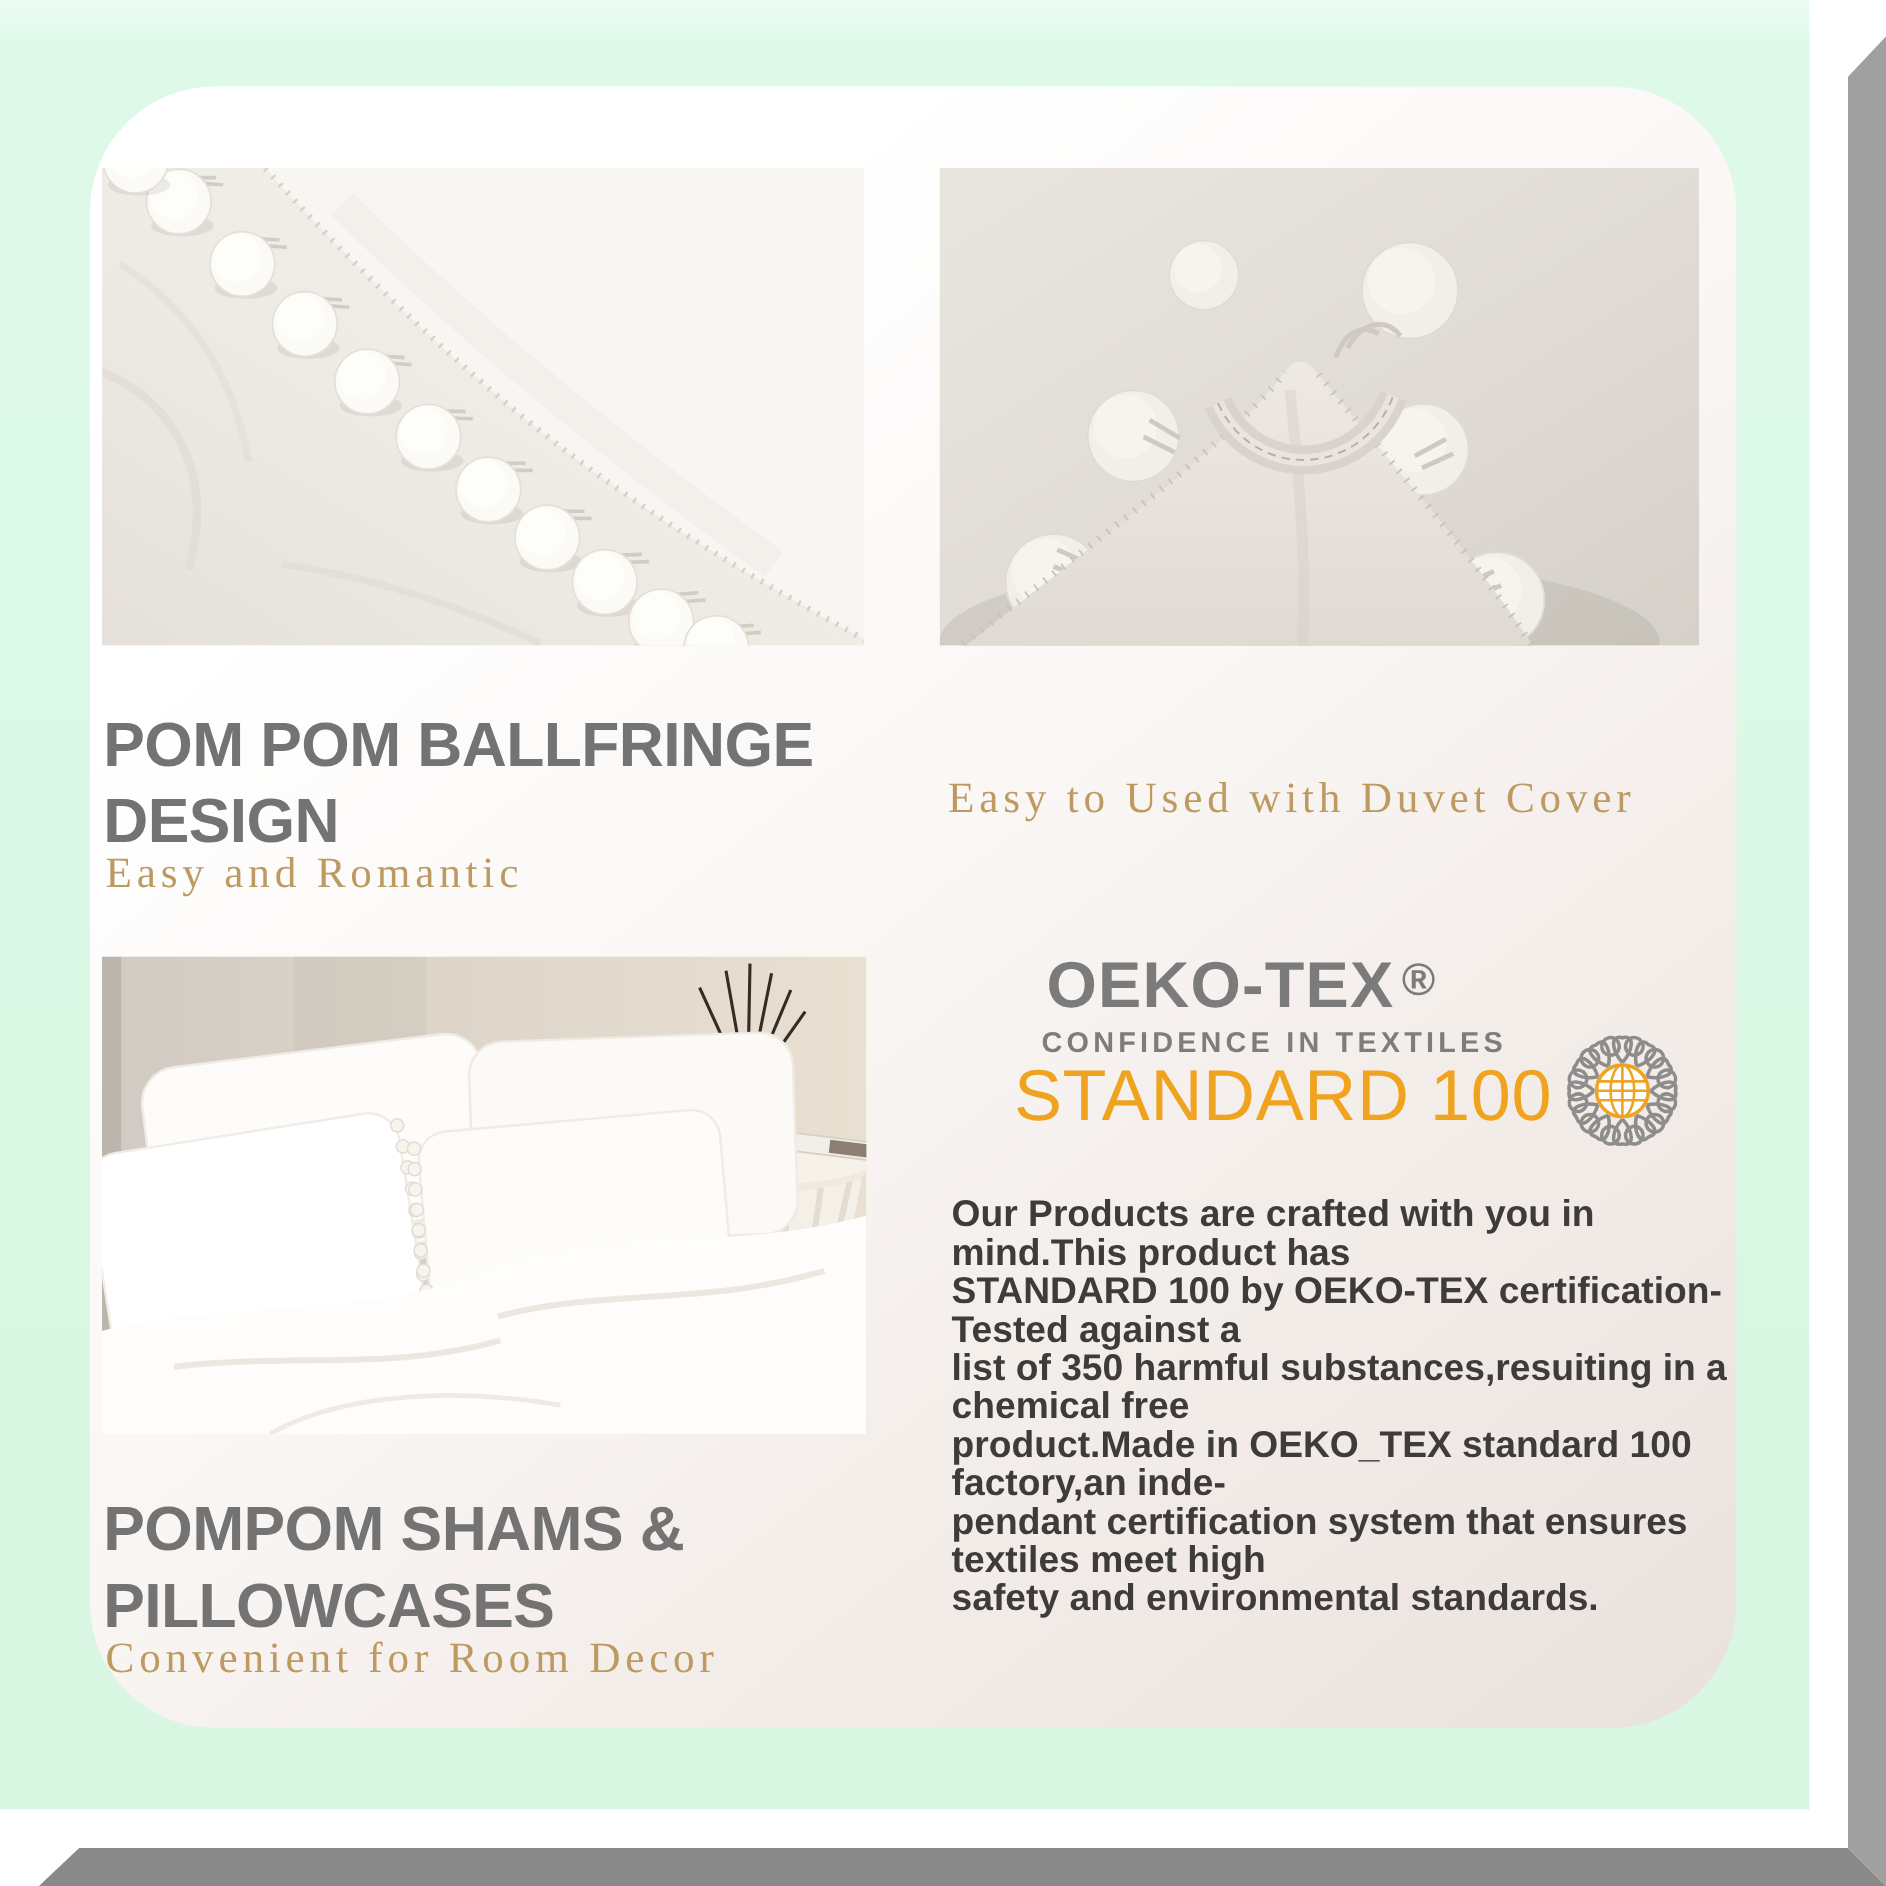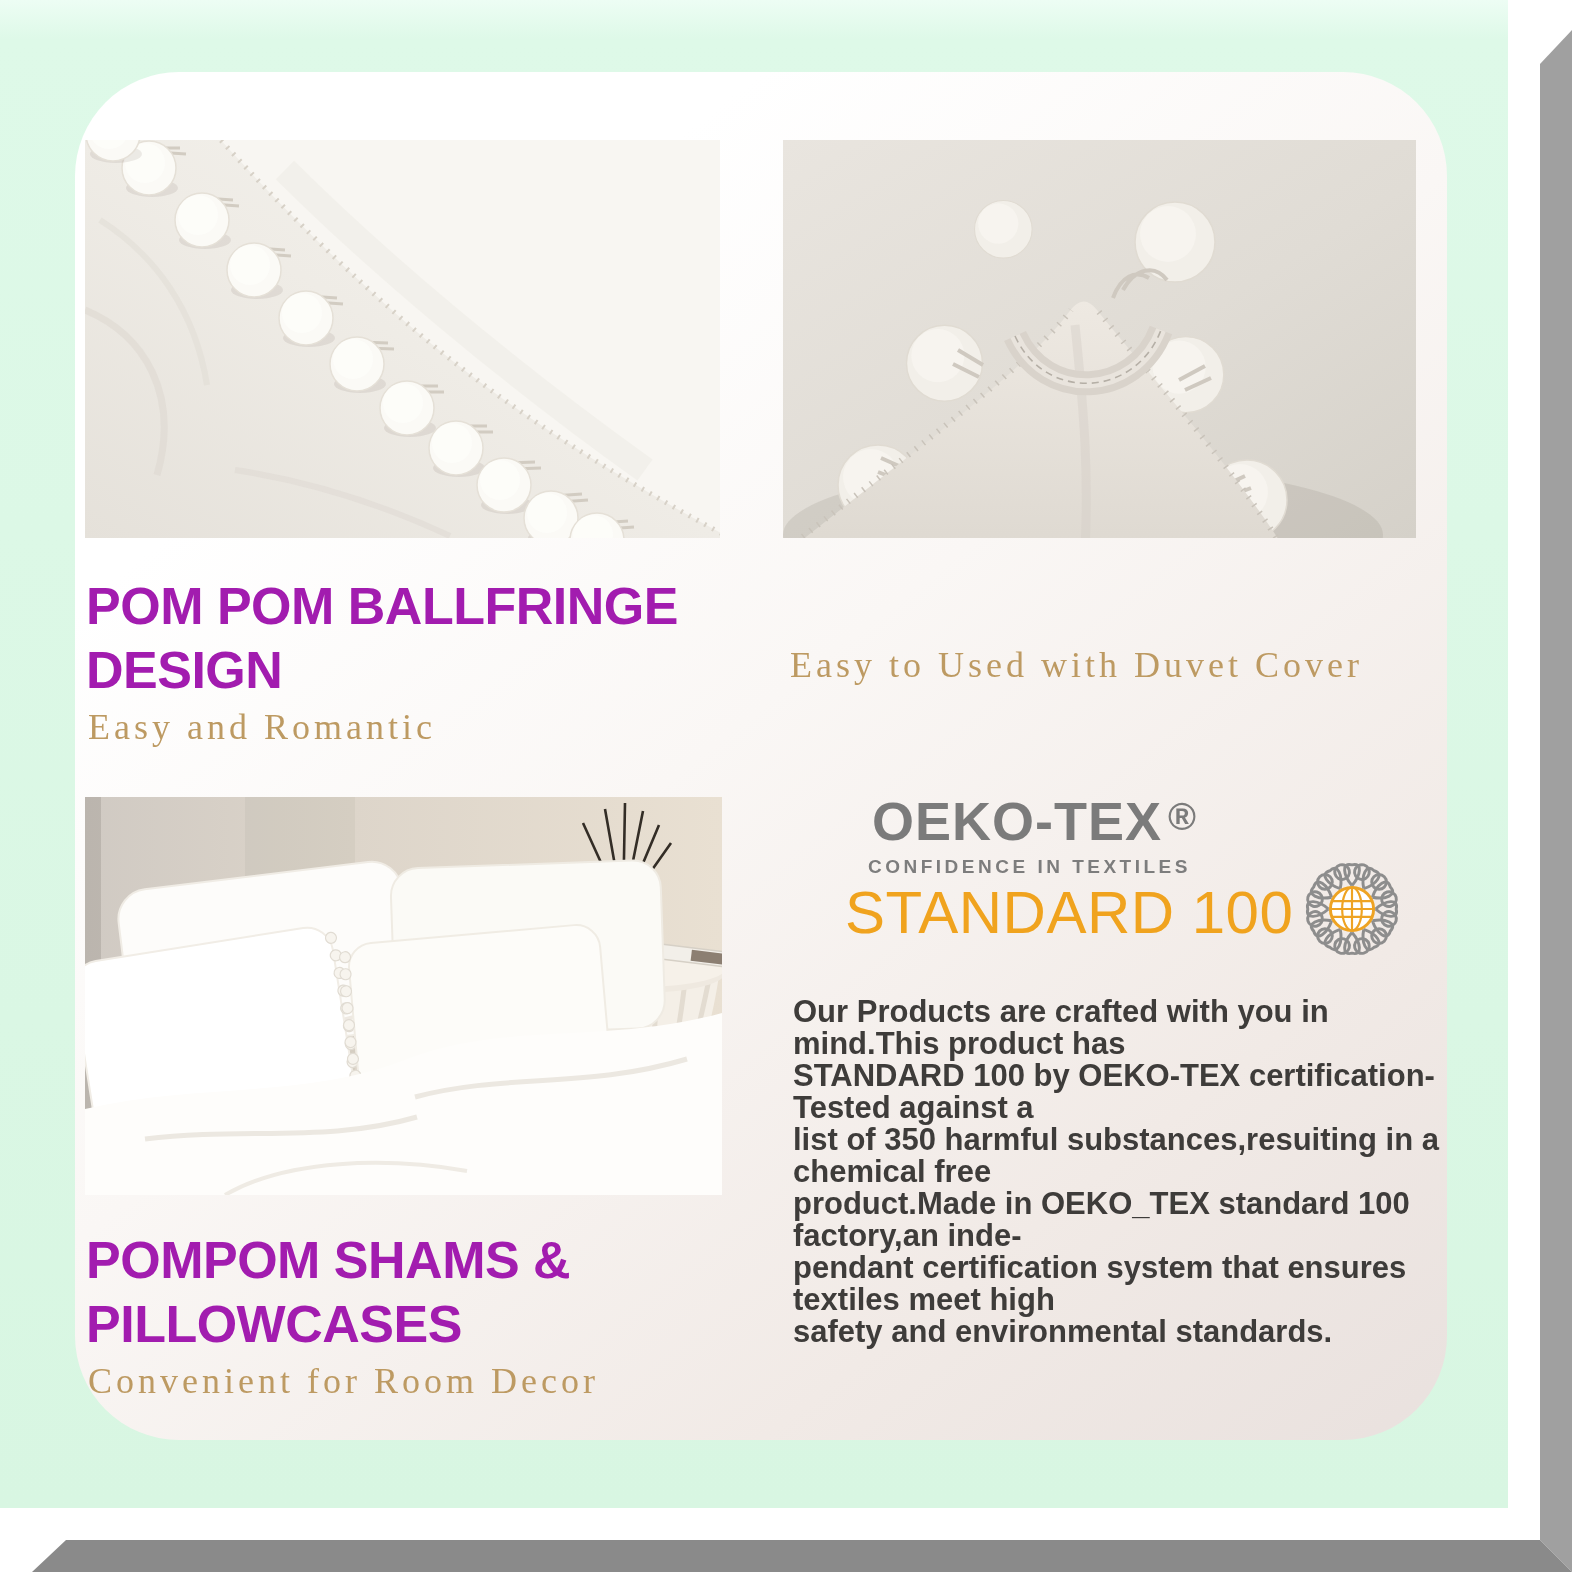--- a/index.html
+++ b/index.html
@@ -12,29 +12,29 @@
   .white-bottom{position:absolute;left:0;bottom:0;width:100%;height:64px;background:#ffffff;}
   .gray-right{position:absolute;top:0;right:0;width:32px;height:100%;background:#a0a0a0;
         clip-path:polygon(0 64px,100% 30px,100% 100%,0 calc(100% - 32px));}
   .gray-bottom{position:absolute;left:0;bottom:0;width:100%;height:32px;background:#8a8a8a;
         clip-path:polygon(66px 0,calc(100% - 32px) 0,100% 100%,32px 100%);}
   
   .panel{position:absolute;left:75px;top:72px;width:1372px;height:1368px;border-radius:104px;
         background:linear-gradient(142deg,#ffffff 22%,#faf7f5 48%,#f1eae6 78%,#e9e1de 100%);}
   .photo{position:absolute;display:block;}
   
-  .headline{position:absolute;color:#a21caf;font-weight:bold;font-size:52px;line-height:64px;
-        letter-spacing:-0.5px;white-space:pre-line;}
+  .headline{position:absolute;color:#737373;font-weight:bold;font-size:52px;line-height:64px;
+        letter-spacing:-0.5px;white-space:pre-line;margin-top:15px;}
   .subtitle{position:absolute;color:#bd9a62;font-family:"Liberation Serif","DejaVu Serif",serif;
         font-size:36px;letter-spacing:4px;white-space:nowrap;}
   .oeko-word{position:absolute;left:872px;top:790px;color:#7b7b7b;font-weight:bold;
         font-size:54px;letter-spacing:1px;white-space:nowrap;}
   .oeko-reg{font-size:38px;vertical-align:10px;letter-spacing:0;margin-left:6px;}
   .oeko-tagline{position:absolute;left:868px;top:856px;color:#7d7d7d;font-weight:bold;
-        font-size:19px;letter-spacing:3.5px;white-space:nowrap;}
+        font-size:24px;letter-spacing:3.5px;white-space:nowrap;}
   .oeko-standard{position:absolute;left:845px;top:878px;color:#f0a31e;font-weight:normal;
         font-size:60px;letter-spacing:0.5px;white-space:nowrap;}
   .cert-paragraph{position:absolute;left:793px;top:996px;width:648px;color:#3e3c3a;
         font-weight:bold;font-size:31px;line-height:32px;white-space:pre-line;}
   .emblem{position:absolute;left:1293px;top:856px;}
 </style>
 </head>
 <body>
 
 <div class="stage">

